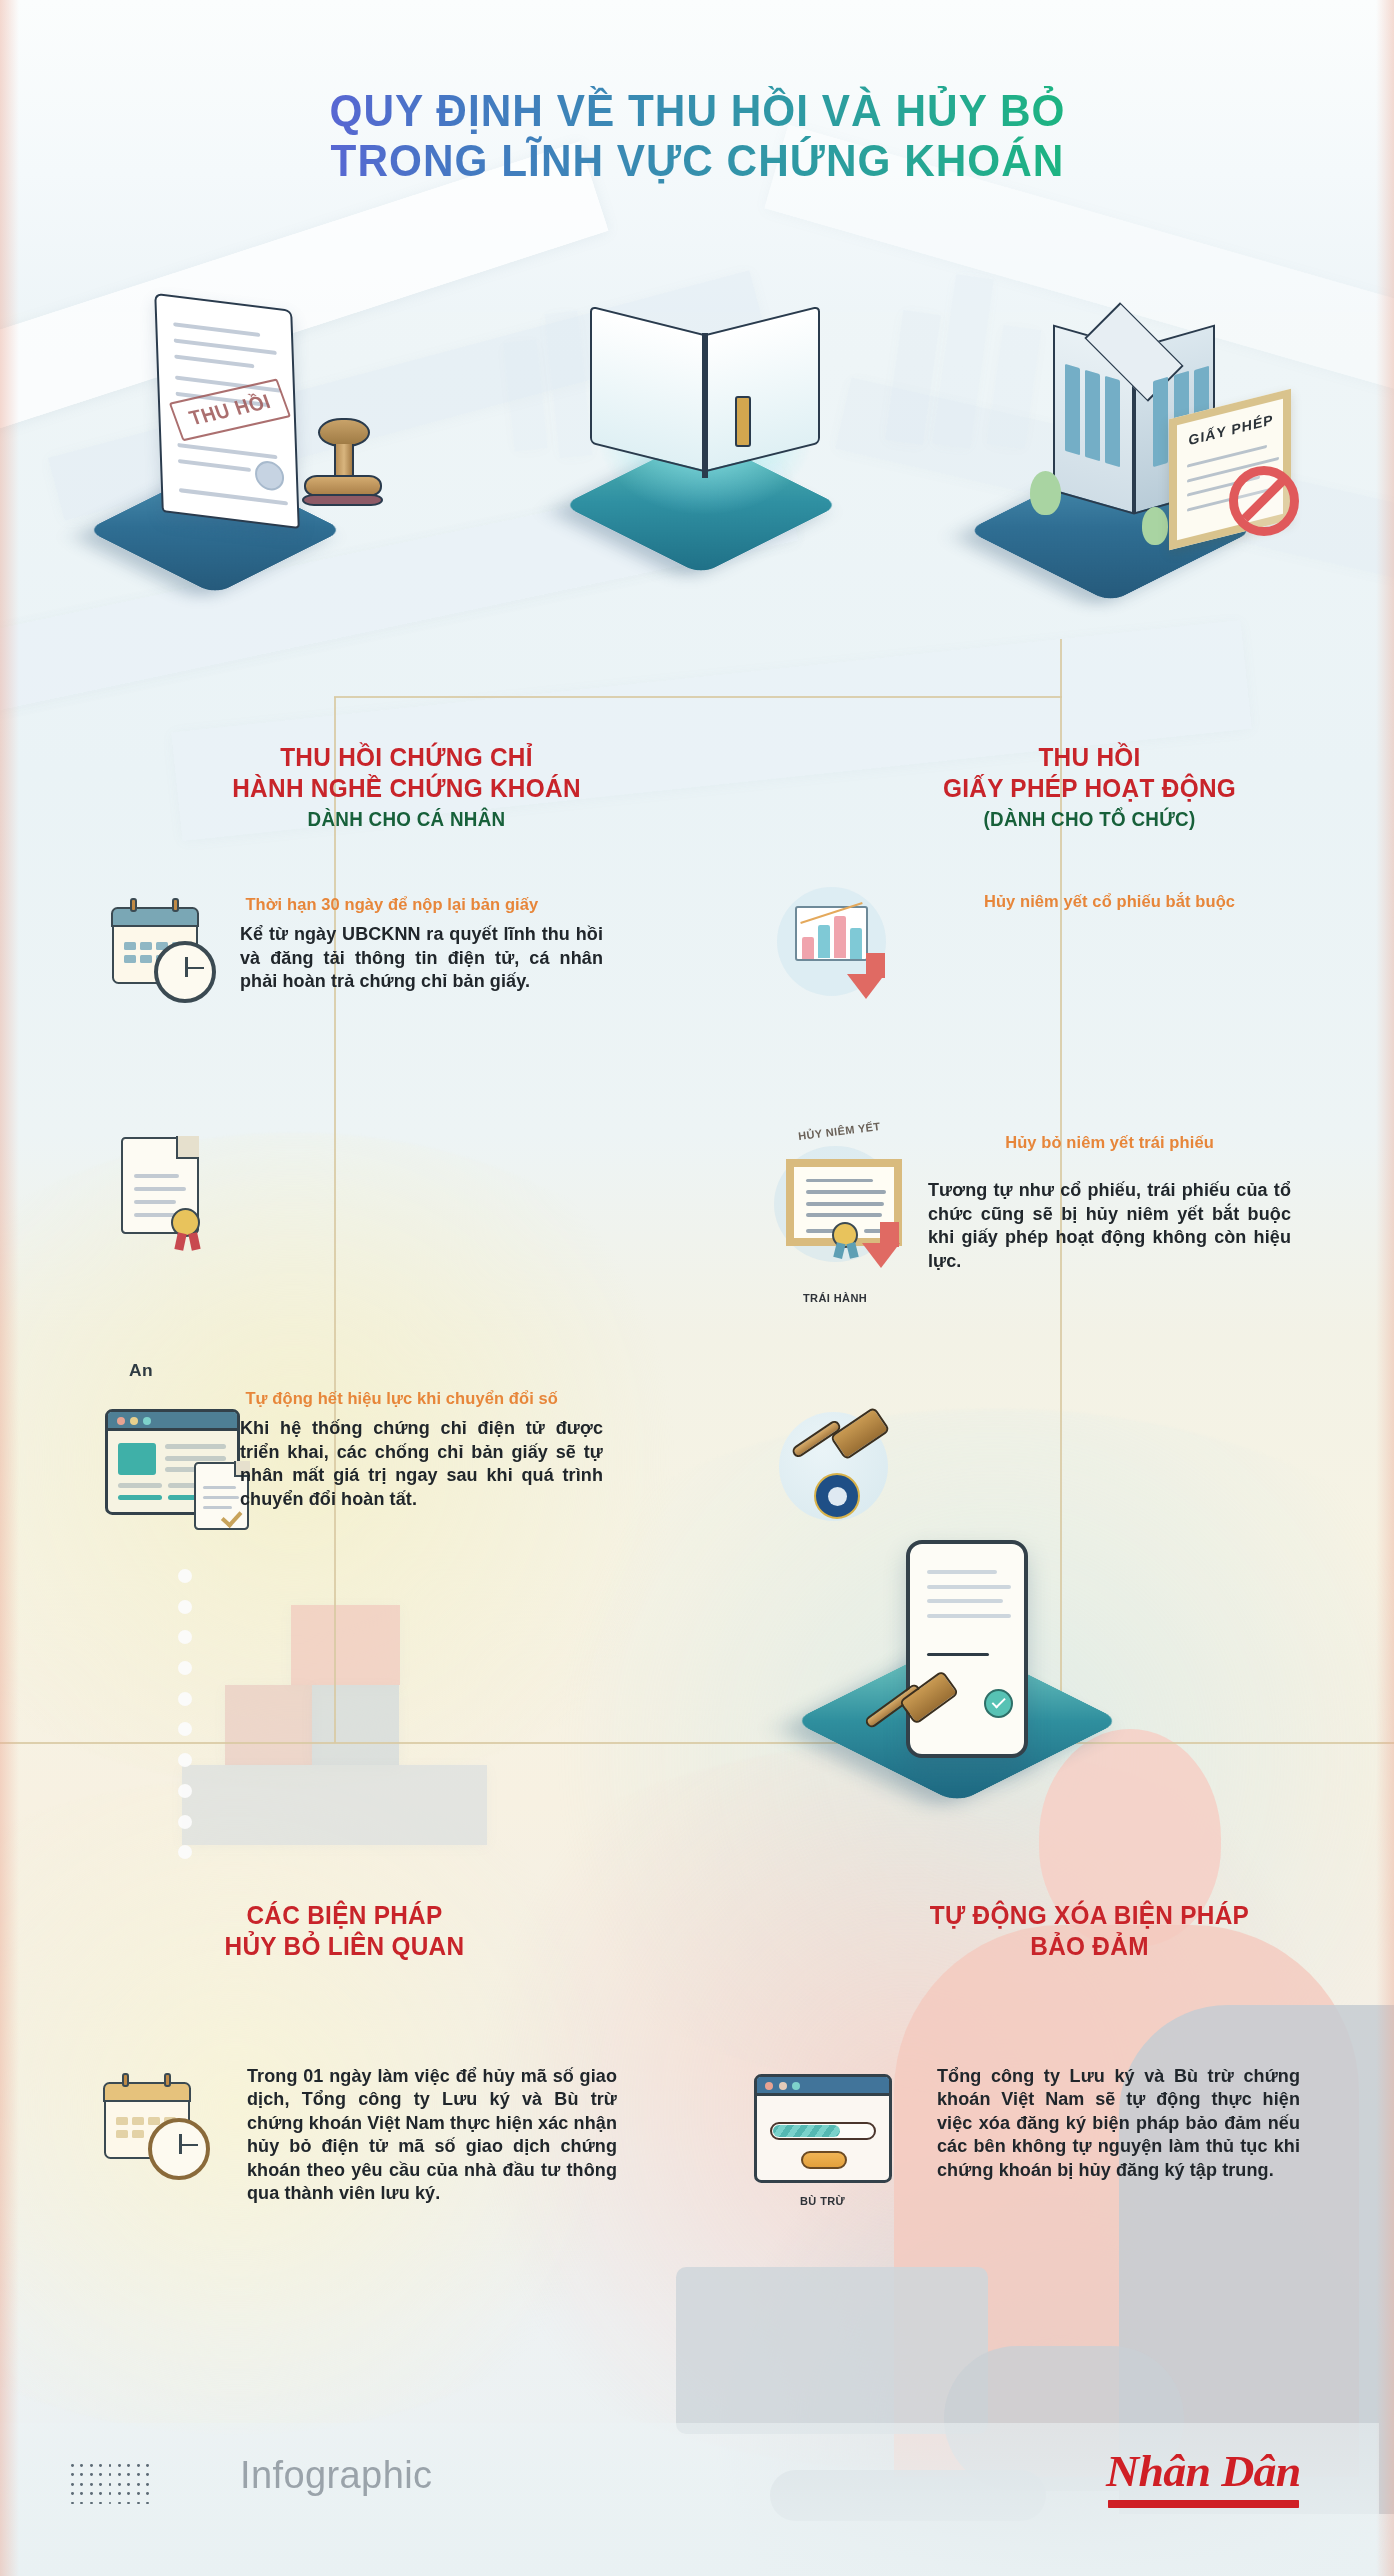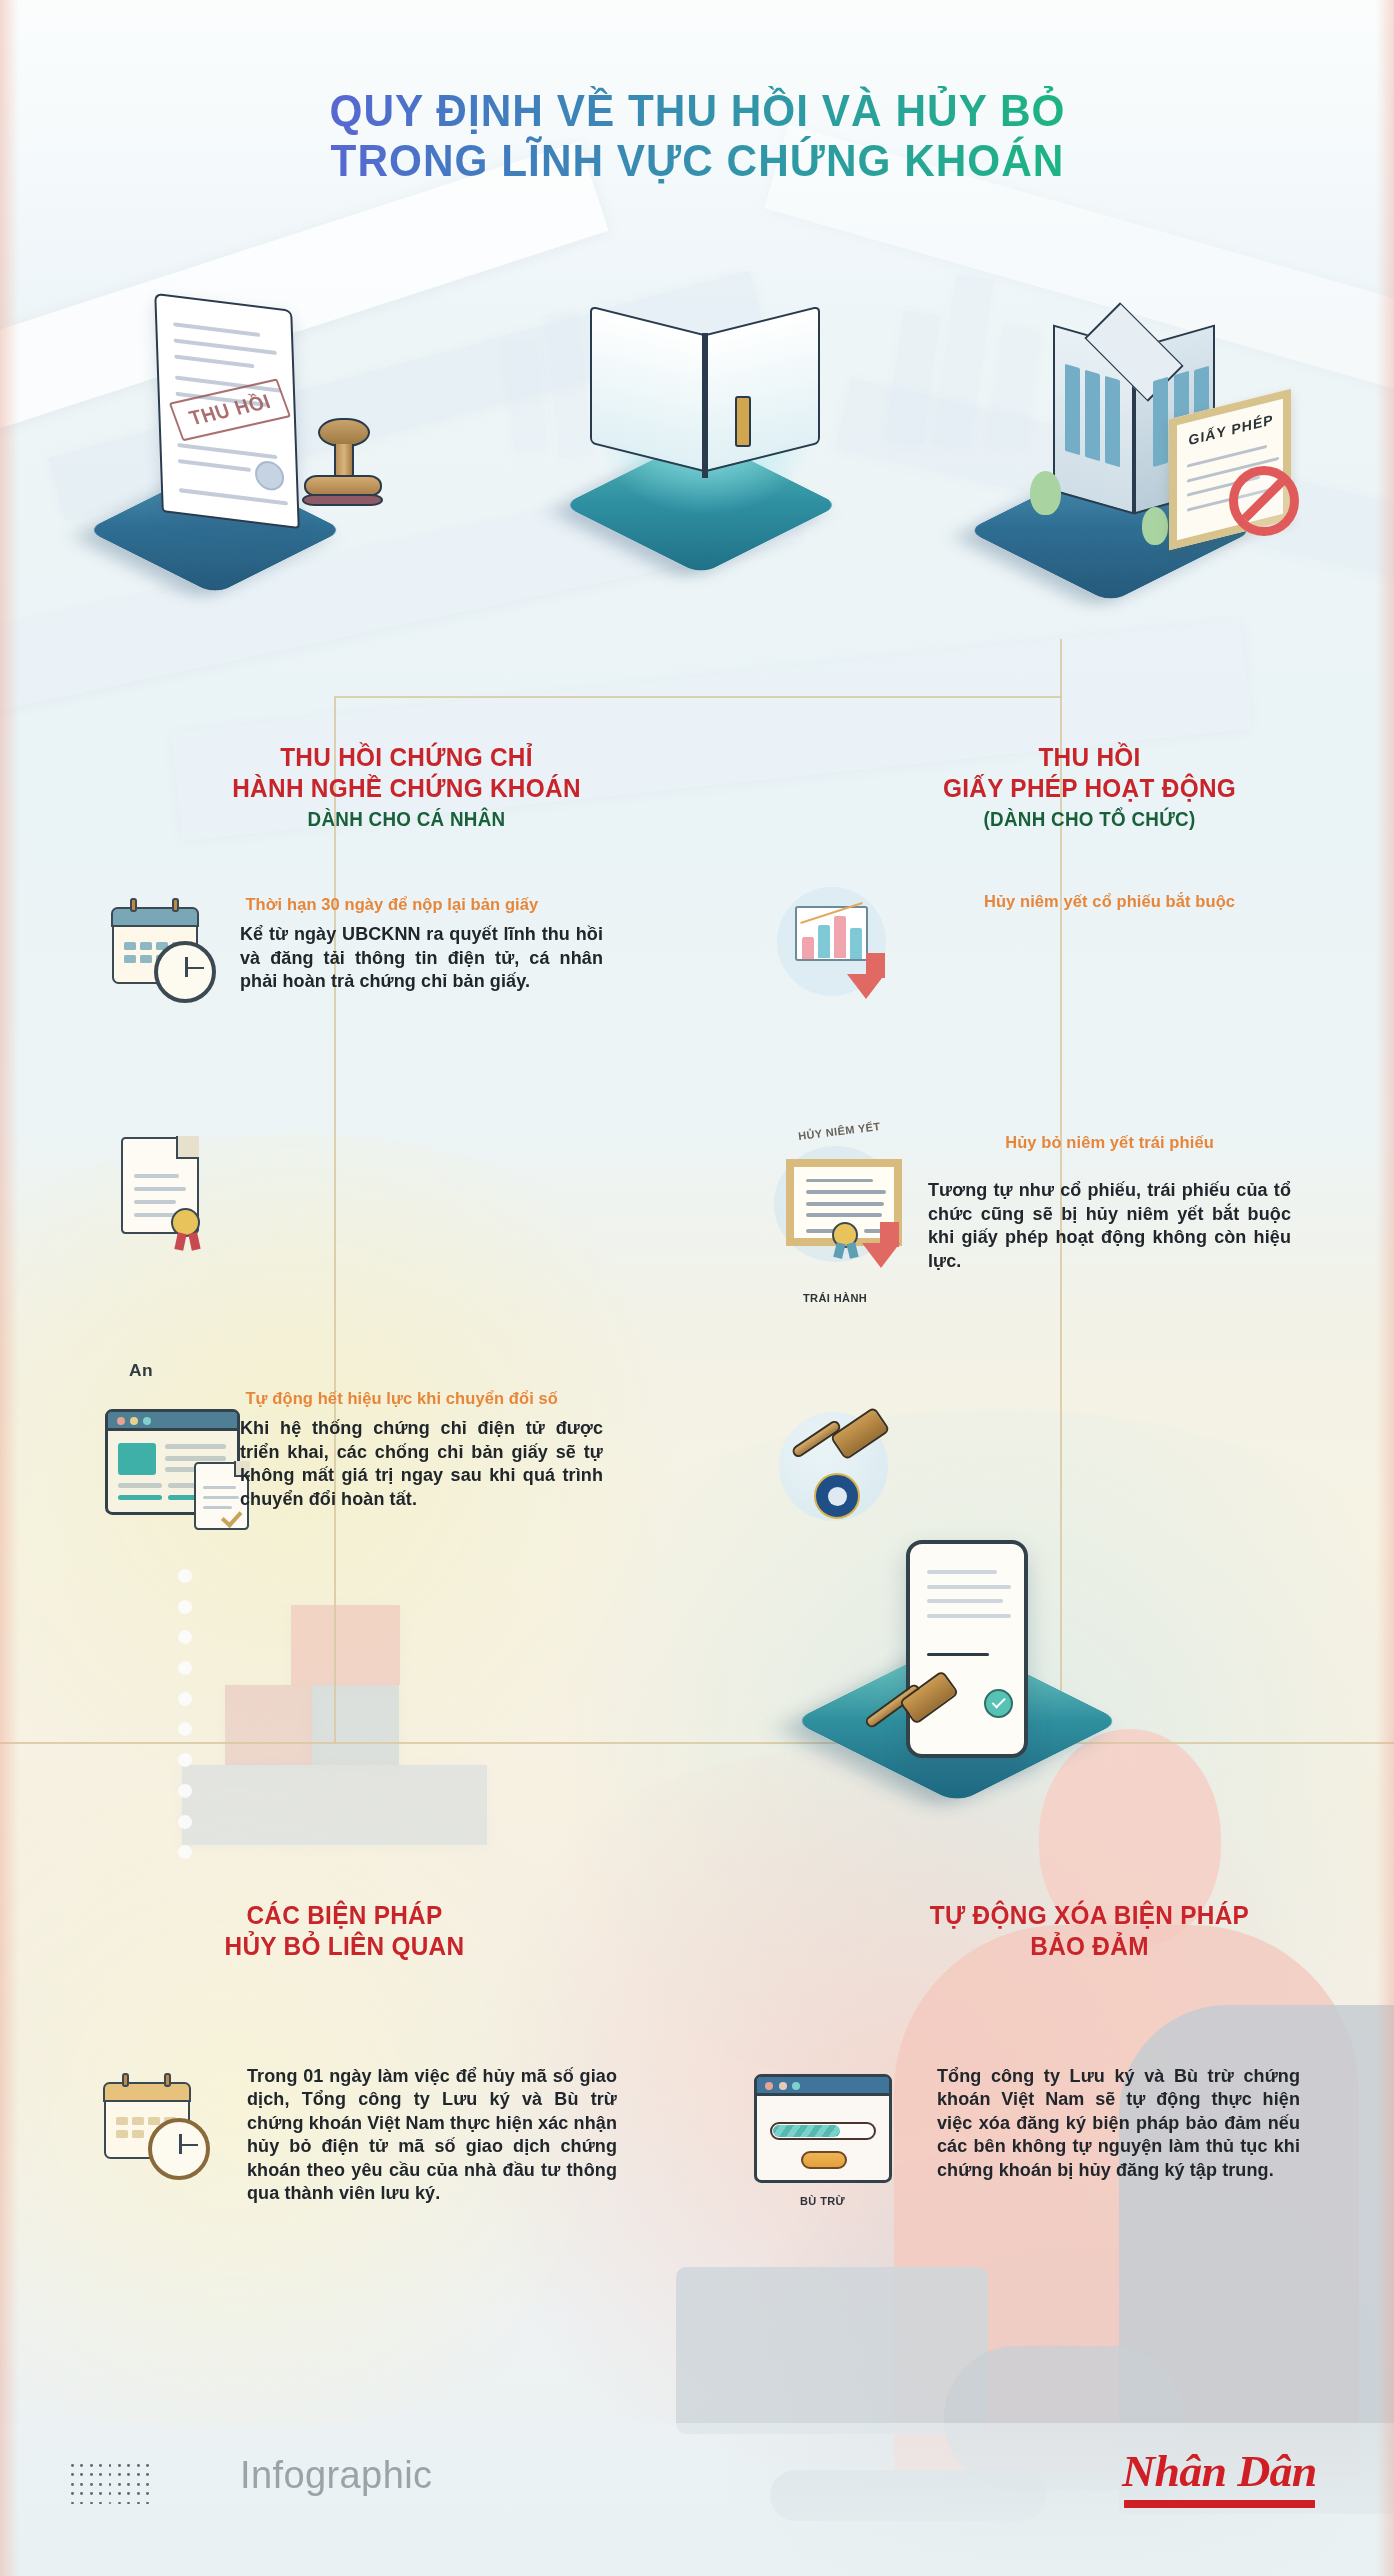--- a/index.html
+++ b/index.html
@@ -259,21 +259,21 @@
   }
 
   
   .dotcol{position:absolute;z-index:20;}
   .dotcol i{display:block;width:14px;height:14px;border-radius:50%;background:#fbfbfb;margin-bottom:16.7px;opacity:.95;}
 
   
   .person{position:absolute;border-radius:50%;}
 
   
-  .footer{position:absolute;left:0;right:0;bottom:0;height:153px;z-index:30;}
+  .footer{position:absolute;left:0;right:16px;bottom:0;height:153px;z-index:30;}
   .footer-bg{position:absolute;inset:0;background:linear-gradient(180deg,rgba(236,243,245,.55),rgba(233,241,243,.95));}
   .dotgrid{position:absolute;left:71px;top:41px;display:grid;grid-template-columns:repeat(9,9.4px);grid-auto-rows:9.4px;}
   .dotgrid i{width:2.9px;height:2.9px;border-radius:50%;background:#5d6b76;}
   .info-text{
     position:absolute;left:240px;top:30.5px;
     font-family:"Liberation Sans Narrow","Liberation Sans",sans-serif;
     font-weight:400;font-size:38px;color:#9aa3aa;letter-spacing:0.4px;
   }
   .nd-logo{position:absolute;right:80px;top:26px;text-align:center;}
   .nd-logo .nd-text{
@@ -478,21 +478,21 @@
     <div class="paper-doc" style="left:92px;top:60px;width:55px;height:68px;">
       <div class="paper-fold" style="width:16px;height:16px;"></div>
       <div class="pl" style="left:7.3px;top:22px;width:33px;height:2.9px;"></div>
       <div class="pl" style="left:7.3px;top:32px;width:36px;height:2.9px;"></div>
       <div class="pl" style="left:7.3px;top:42px;width:29px;height:2.9px;"></div>
       <div style="position:absolute;right:5.8px;bottom:5.8px;width:19px;height:11.6px;border-left:4.4px solid #c8a35a;border-bottom:4.4px solid #c8a35a;transform:rotate(-48deg);"></div>
     </div>
   </div>
   <div class="item" style="left:240px;top:1389px;width:363px;">
     <div class="sh">Tự động hết hiệu lực khi chuyển đổi số</div>
-    <div class="bd">Khi hệ thống chứng chỉ điện tử được triển khai, các chống chỉ bản giấy sẽ tự không mất giá trị ngay sau khi quá trình chuyển đổi hoàn tất.</div>
+    <div class="bd">Khi hệ thống chứng chỉ điện tử được triển khai, các chống chỉ bản giấy sẽ tự nhân mất giá trị ngay sau khi quá trình chuyển đổi hoàn tất.</div>
   </div>
 
   <div class="icon-art" style="left:770px;top:880px;width:145px;height:131px;">
     <div style="position:absolute;left:7.3px;top:7.3px;width:109px;height:109px;border-radius:50%;background:rgba(210,232,240,.55);"></div>
     <div style="position:absolute;left:25px;top:26px;width:73px;height:55px;background:#fff;border:2.2px solid #6e8a99;border-radius:2.9px;"></div>
     <div class="bar" style="left:32px;top:57px;width:11.6px;height:22px;background:#f0a4ad;"></div>
     <div class="bar" style="left:48px;top:45px;width:11.6px;height:33px;background:#7fc9d6;"></div>
     <div class="bar" style="left:64px;top:36px;width:11.6px;height:42px;background:#f0a4ad;"></div>
     <div class="bar" style="left:80px;top:48px;width:11.6px;height:30.5px;background:#7fc9d6;"></div>
     <div style="position:absolute;left:29px;top:32px;width:65px;height:2.2px;background:#e4a95c;transform:rotate(-18deg);"></div>

